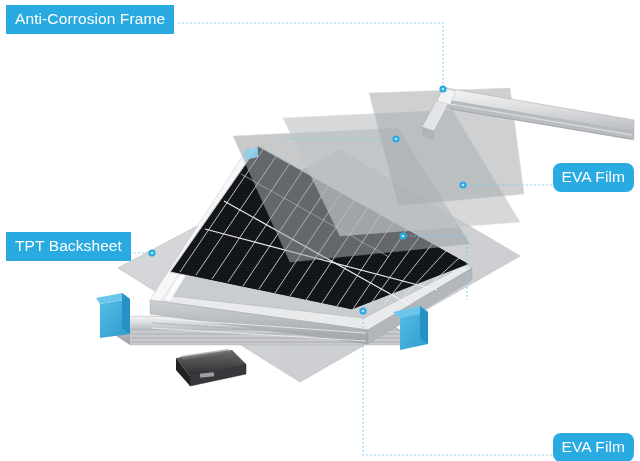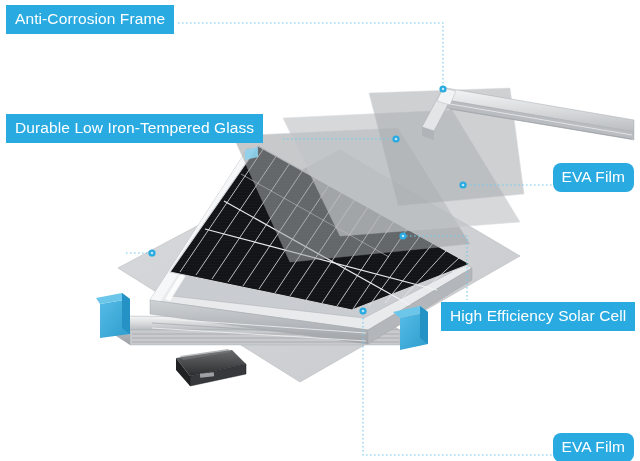--- a/index.html
+++ b/index.html
@@ -219,22 +219,21 @@
       <circle cx="463" cy="185" r="1.3" fill="#bde6f7"></circle>
       <circle cx="403" cy="236" r="3.6" fill="#29abe2"></circle>
       <circle cx="403" cy="236" r="1.3" fill="#bde6f7"></circle>
       <circle cx="363" cy="311" r="3.6" fill="#29abe2"></circle>
       <circle cx="363" cy="311" r="1.3" fill="#bde6f7"></circle>
     </g>
   </svg>
 
   <div class="label-badge" id="lbl-0" style="top: 5px; left: 6px; background: rgb(41, 171, 226);">Anti-Corrosion Frame</div>
 
-  <div class="label-badge" id="lbl-1" style="top: 114px; left: 6px; background: rgb(41, 171, 226);">Durable Low Iron-Tempered Glass</div>
-
+
+  <div class="label-badge" id="lbl-2" style="top: 232px; left: 6px; background: rgb(41, 171, 226);">TPT Backsheet</div>
 
   <div class="label-badge right-anchor" id="lbl-3" style="top: 163px; right: 6px; left: auto; background: rgb(41, 171, 226);">EVA Film</div>
 
-  <div class="label-badge" id="lbl-4" style="top: 302px; left: 441px; background: rgb(41, 171, 226);">High Efficiency Solar Cell</div>
 
   <div class="label-badge right-anchor" id="lbl-5" style="top: 433px; right: 6px; left: auto; background: rgb(41, 171, 226);">EVA Film</div>
 
 </div>
 
 </body></html>

